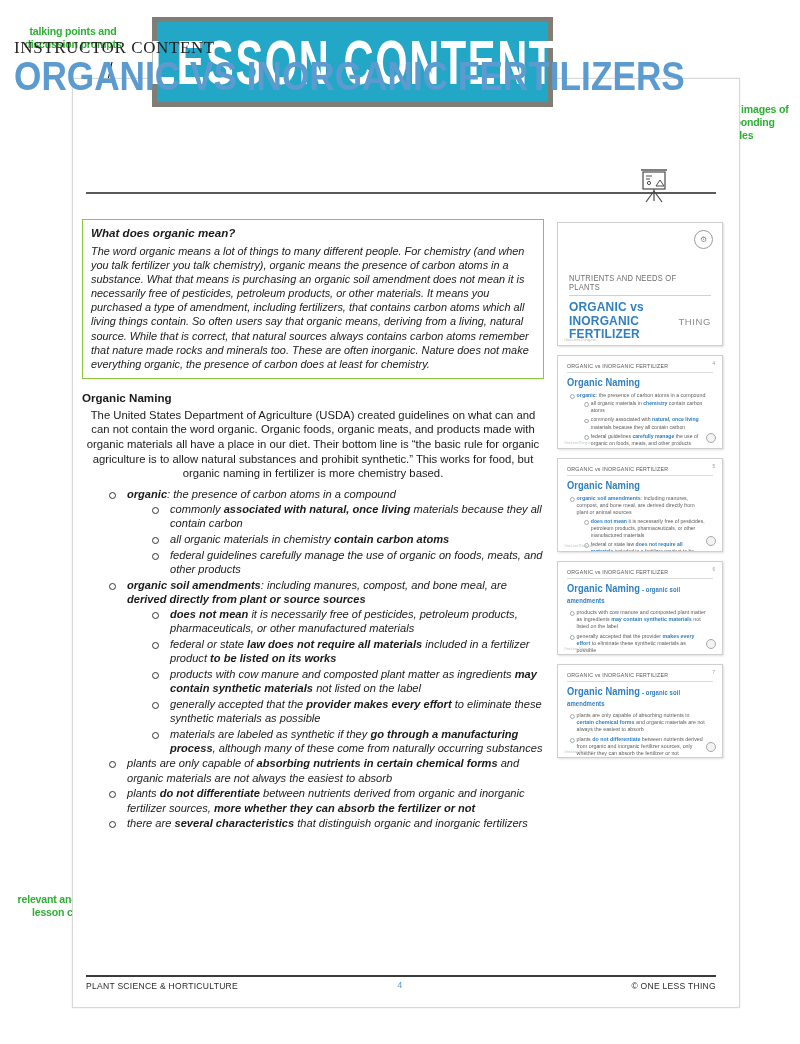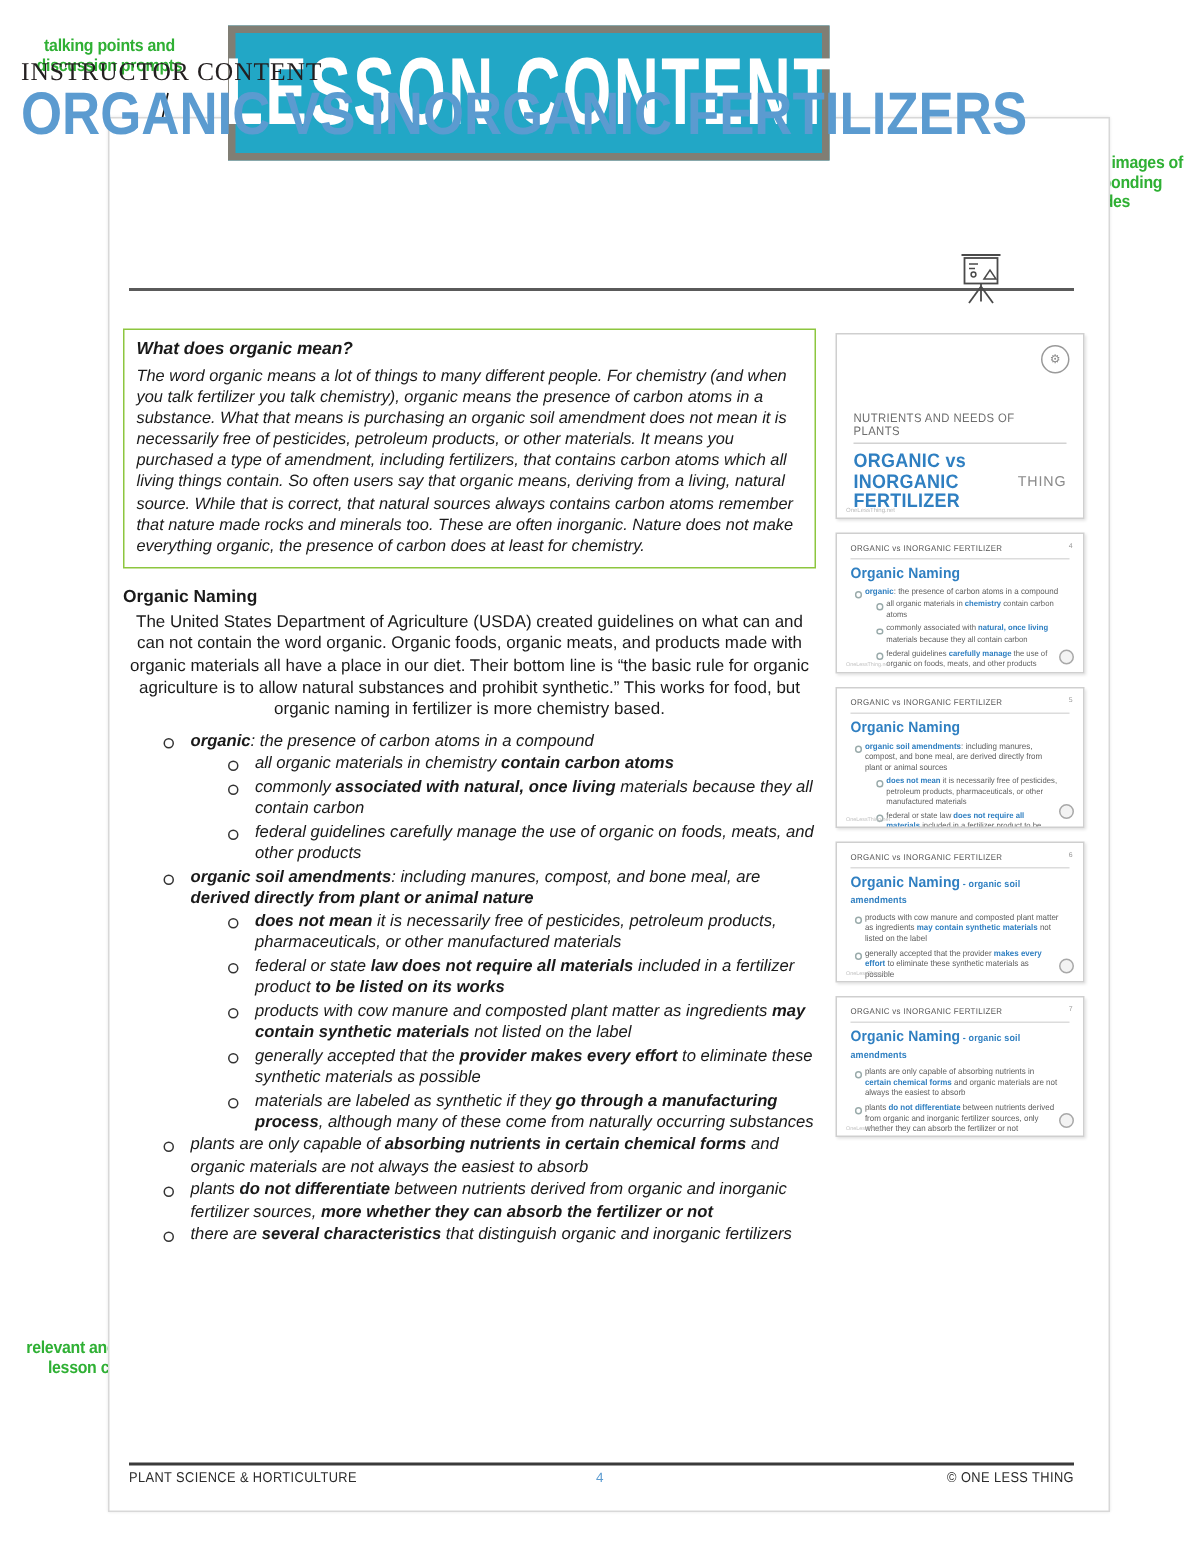--- a/index.html
+++ b/index.html
@@ -305,25 +305,25 @@
     <div class="callout">
       <h3>What does organic mean?</h3>
       <p>The word organic means a lot of things to many different people. For chemistry (and when you talk fertilizer you talk chemistry), organic means the presence of carbon atoms in a substance. What that means is purchasing an organic soil amendment does not mean it is necessarily free of pesticides, petroleum products, or other materials. It means you purchased a type of amendment, including fertilizers, that contains carbon atoms which all living things contain. So often users say that organic means, deriving from a living, natural source. While that is correct, that natural sources always contains carbon atoms remember that nature made rocks and minerals too. These are often inorganic. Nature does not make everything organic, the presence of carbon does at least for chemistry.</p>
     </div>
 
     <h3 class="sec">Organic Naming</h3>
     <p class="body">The United States Department of Agriculture (USDA) created guidelines on what can and can not contain the word organic. Organic foods, organic meats, and products made with organic materials all have a place in our diet. Their bottom line is “the basic rule for organic agriculture is to allow natural substances and prohibit synthetic.” This works for food, but organic naming in fertilizer is more chemistry based.</p>
 
     <ul class="l1" id="bullet-root">
         <li><b>organic</b>: the presence of carbon atoms in a compound<ul class="l2">
+            <li>commonly <b>associated with natural, once living</b> materials because they all contain carbon</li>
             <li>all organic materials in chemistry <b>contain carbon atoms</b></li>
-            <li>commonly <b>associated with natural, once living</b> materials because they all contain carbon</li>
             <li>federal guidelines carefully manage the use of organic on foods, meats, and other products</li>
           </ul></li>
-        <li><b>organic soil amendments</b>: including manures, compost, and bone meal, are <b>derived directly from plant or animal nature</b><ul class="l2">
+        <li><b>organic soil amendments</b>: including manures, compost, and bone meal, are <b>derived directly from plant or source sources</b><ul class="l2">
             <li><b>does not mean</b> it is necessarily free of pesticides, petroleum products, pharmaceuticals, or other manufactured materials</li>
             <li>federal or state <b>law does not require all materials</b> included in a fertilizer product <b>to be listed on its works</b></li>
             <li>products with cow manure and composted plant matter as ingredients <b>may contain synthetic materials</b> not listed on the label</li>
             <li>generally accepted that the <b>provider makes every effort</b> to eliminate these synthetic materials as possible</li>
             <li>materials are labeled as synthetic if they <b>go through a manufacturing process</b>, although many of these come from naturally occurring substances</li>
           </ul></li>
         <li>plants are only capable of <b>absorbing nutrients in certain chemical forms</b> and organic materials are not always the easiest to absorb</li>
         <li>plants <b>do not differentiate</b> between nutrients derived from organic and inorganic fertilizer sources, <b>more whether they can absorb the fertilizer or not</b></li>
         <li>there are <b>several characteristics</b> that distinguish organic and inorganic fertilizers</li>
       </ul>

